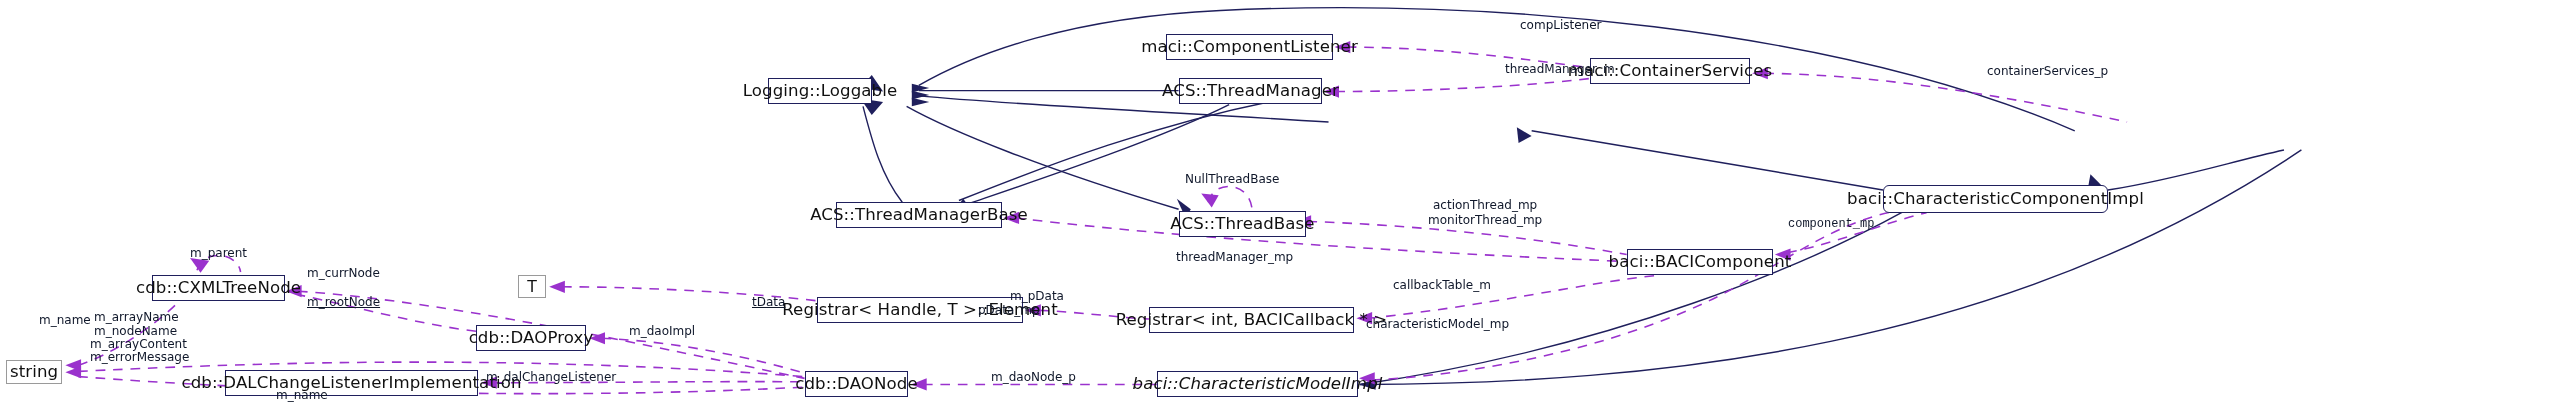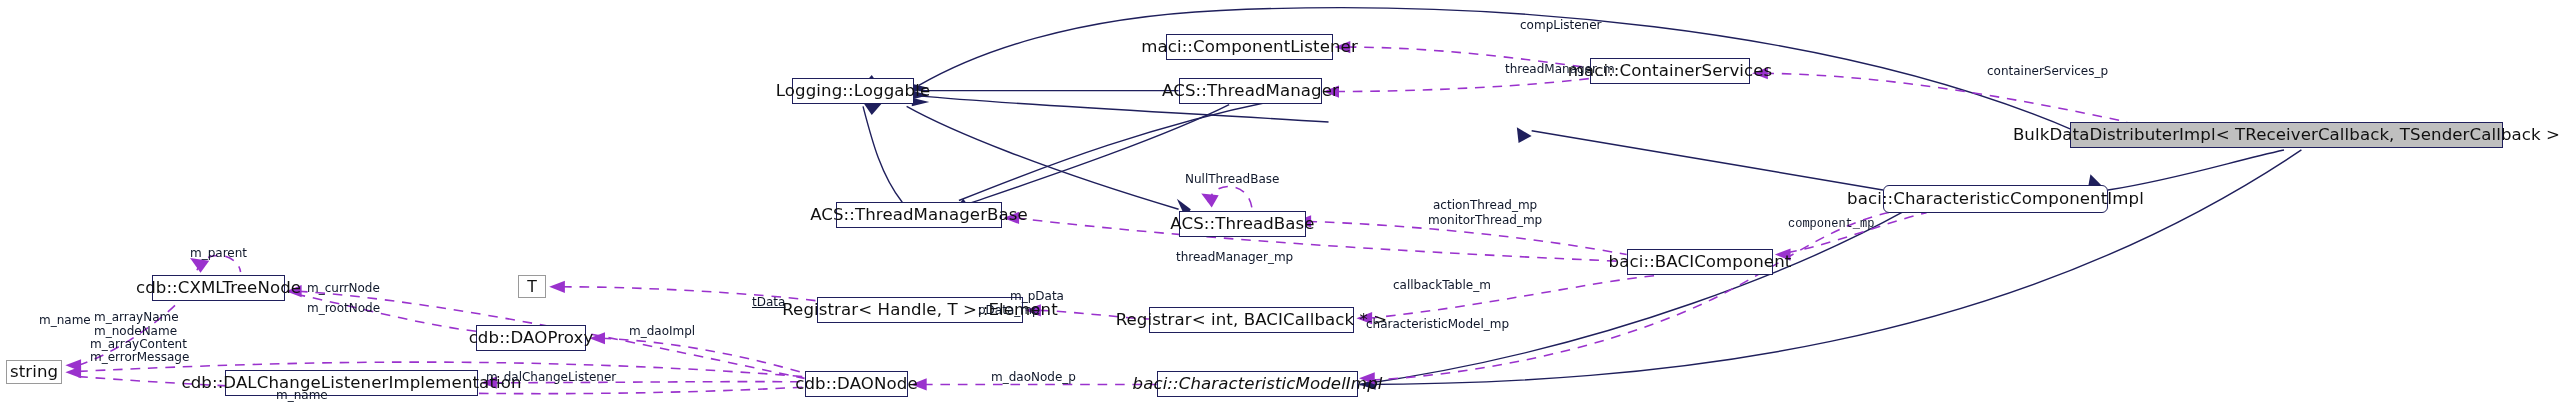--- a/index.html
+++ b/index.html
@@ -122,28 +122,27 @@
       <polygon class="arrow-dashed" points="75,419 93,412 93,426"></polygon>
       <polygon class="arrow-dashed" points="75,427 93,420 93,434"></polygon>
       <polygon class="arrow-dashed" points="676,388 694,381 694,395"></polygon>
       <polygon class="arrow-dashed" points="552,439 570,432 570,446"></polygon>
       <polygon class="arrow-dashed" points="1045,441 1063,434 1063,448"></polygon>
     </g>
   </svg>
 
   <div class="node" style="left:1166px;top:34px;width:167px;height:26px;">maci::ComponentListener</div>
 
-  <div class="node" style="left:792px;top:78px;width:122px;height:26px;">Logging::Loggable</div>
+  <div class="node" style="left:768px;top:78px;width:104px;height:26px;">Logging::Loggable</div>
 
   <div class="node" style="left:1179px;top:78px;width:143px;height:26px;">ACS::ThreadManager</div>
 
   <div class="node" style="left:1590px;top:58px;width:160px;height:26px;">maci::ContainerServices</div>
 
 
-  <div class="node highlight" style="left:2070px;top:122px;width:433px;height:26px;">BulkDataDistributerImpl&lt; TReceiverCallback, TSenderCallback &gt;</div>
 
   <div class="node" style="left:1883px;top:185px;width:225px;height:28px;border-radius:6px;">baci::CharacteristicComponentImpl</div>
 
   <div class="node" style="left:836px;top:202px;width:166px;height:26px;">ACS::ThreadManagerBase</div>
 
   <div class="node" style="left:1179px;top:211px;width:127px;height:26px;">ACS::ThreadBase</div>
 
   <div class="node" style="left:1627px;top:249px;width:146px;height:26px;">baci::BACIComponent</div>
 
   <div class="node" style="left:152px;top:275px;width:133px;height:26px;">cdb::CXMLTreeNode</div>
@@ -166,22 +165,22 @@
 
   <div class="edge-label" style="left:1520px;top:17.4px;">compListener</div>
   <div class="edge-label" style="left:1505px;top:61px;">threadManager_m</div>
   <div class="edge-label" style="left:1987px;top:63px;">containerServices_p</div>
   <div class="edge-label" style="left:1185px;top:171px;">NullThreadBase</div>
   <div class="edge-label" style="left:1433px;top:197px;">actionThread_mp</div>
   <div class="edge-label" style="left:1428px;top:212px;">monitorThread_mp</div>
   <div class="edge-label" style="left:1788px;top:216px;font-family:Liberation Mono, monospace;">component_mp</div>
   <div class="edge-label" style="left:1176px;top:249px;">threadManager_mp</div>
   <div class="edge-label" style="left:190px;top:245px;">m_parent</div>
-  <div class="edge-label" style="left:307px;top:280px;">m_currNode</div>
-  <div class="edge-label" style="left:307px;top:300px;">m_rootNode</div>
+  <div class="edge-label" style="left:307px;top:265px;">m_currNode</div>
+  <div class="edge-label" style="left:307px;top:294px;text-decoration:underline;">m_rootNode</div>
   <div class="edge-label" style="left:752px;top:294px;text-decoration:underline;">tData</div>
   <div class="edge-label" style="left:982px;top:288px;margin-left:28px;">m_pData</div>
   <div class="edge-label" style="left:978px;top:302px;">pData_mp</div>
   <div class="edge-label" style="left:1393px;top:277px;">callbackTable_m</div>
   <div class="edge-label" style="left:39px;top:312px;">m_name</div>
   <div class="edge-label" style="left:94px;top:309px;">m_arrayName</div>
   <div class="edge-label" style="left:94px;top:323px;">m_nodeName</div>
   <div class="edge-label" style="left:90px;top:336px;">m_arrayContent</div>
   <div class="edge-label" style="left:90px;top:349px;">m_errorMessage</div>
   <div class="edge-label" style="left:1366px;top:316px;">characteristicModel_mp</div>

